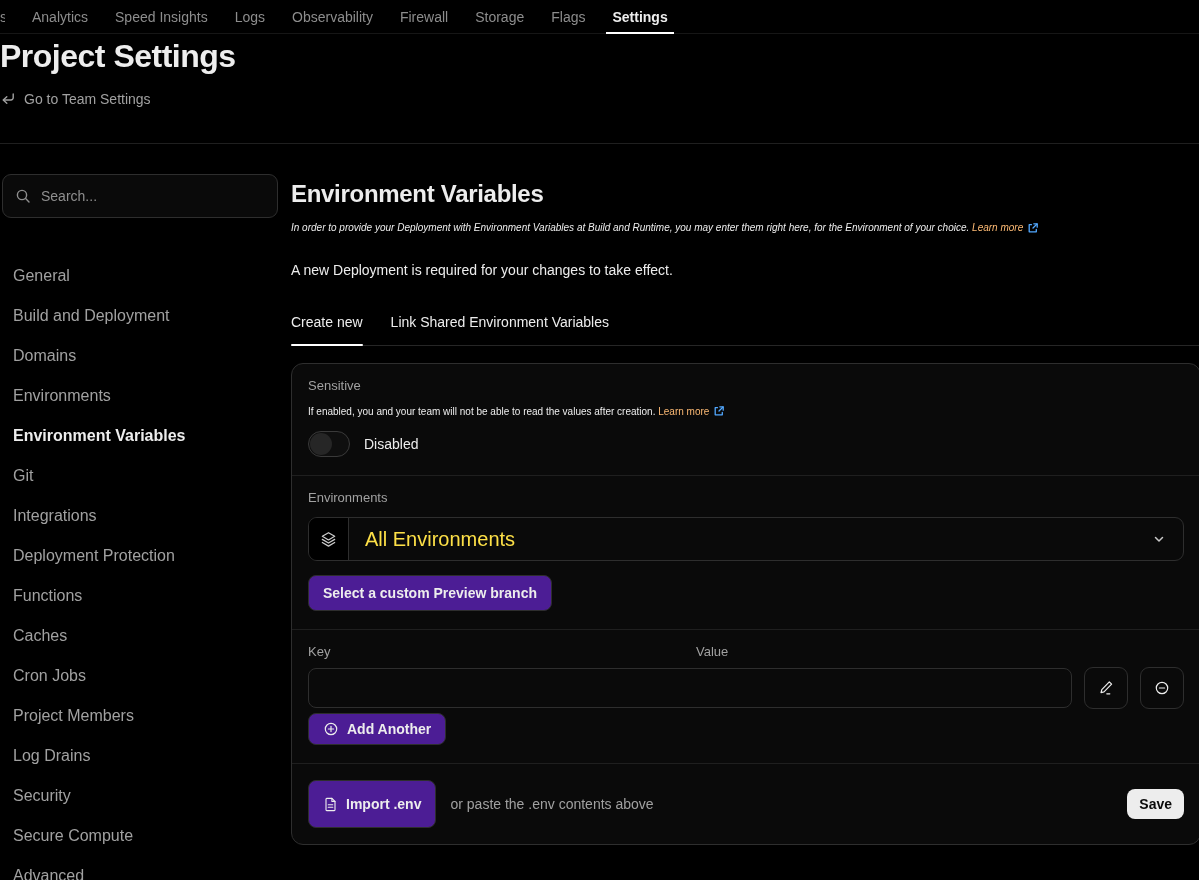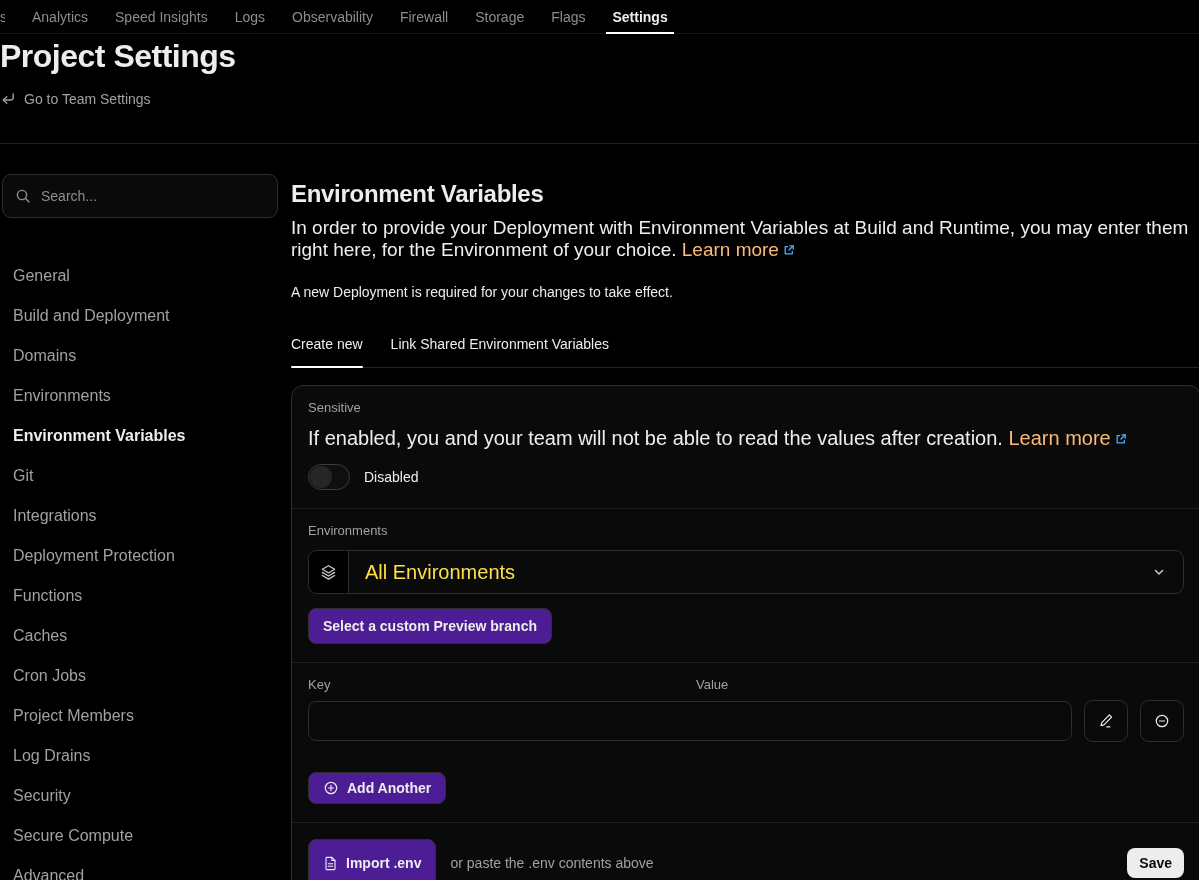--- a/index.html
+++ b/index.html
@@ -25,56 +25,56 @@
   .sidebar { width:242px; flex:none; margin-left:2px; padding-top:30px; }
   .search-box { width:276px; height:44px; border:1px solid #2e2e2e; border-radius:9px; background:#0a0a0a; display:flex; align-items:center; padding:0 12px; gap:10px; }
   .search-box input { background:transparent; border:none; outline:none; color:#ededed; font-size:14px; width:100%; font-family:"Liberation Sans",sans-serif; }
   .search-box input::placeholder { color:#8f8f8f; }
   .side-list { margin-top:38px; }
   .side-item { height:40px; display:flex; align-items:center; padding-left:11px; font-size:16px; color:#a1a1a1; cursor:pointer; border-radius:6px; }
   .side-item.active { color:#ededed; font-weight:700; }
 
   .main { flex:1; margin-left:47px; padding-top:36px; }
   .main-title { font-size:24px; font-weight:700; letter-spacing:-0.3px; }
-  .desc { margin-top:9px; font-size:19px; line-height:22px; color:#ededed; max-width:900px; }
+  .desc { margin-top:9px; font-size:10px; line-height:22px; color:#ededed; max-width:900px;font-style:italic; }
   .link { color:#fdba74; text-decoration:none; cursor:pointer; display:inline-flex; align-items:center; gap:4px; }
   .note { margin-top:23px; font-size:14px; color:#ededed; }
 
   
   .tabs { margin-top:36px; display:flex; gap:28px; border-bottom:1px solid #262626; margin-right:-2px; }
   .tab { position:relative; padding-bottom:15px; font-size:14px; color:#ededed; cursor:pointer; }
   .tab.active::after { content:""; position:absolute; left:0; right:0; bottom:-1px; height:2px; background:#fff; border-radius:2px; }
 
   
   .card { margin-top:17px; margin-right:-2px; border:1px solid #2e2e2e; border-radius:12px; background:#0a0a0a; }
   .card-section { padding:14px 16px 18px 16px; }
   .card-section + .card-section { border-top:1px solid #1f1f1f; }
   .field-label { font-size:13px; color:#a1a1a1; }
-  .sens-desc { margin-top:12px; font-size:20px; font-weight:500; color:#ededed; }
+  .sens-desc { margin-top:12px; font-size:10px; font-weight:500; color:#ededed; }
   .toggle-row { margin-top:14px; display:flex; align-items:center; gap:14px; }
   .toggle { width:42px; height:26px; border-radius:13px; background:#0f0f0f; border:1px solid #3a3a3a; position:relative; cursor:pointer; flex:none; }
   .toggle .knob { position:absolute; left:1px; top:1px; width:22px; height:22px; border-radius:50%; background:#262626; }
   .toggle-label { font-size:14px; font-weight:500; color:#ededed; }
 
   .select { margin-top:12px; height:44px; border:1px solid #2e2e2e; border-radius:9px; background:#0a0a0a; display:flex; align-items:center; cursor:pointer; overflow:hidden; }
   .select-iconseg { width:40px; align-self:stretch; background:#000; border-right:1px solid #2e2e2e; display:flex; align-items:center; justify-content:center; flex:none; }
   .select-value { flex:1; padding:0 16px; font-size:20px; font-weight:400; color:#fde047; }
   .select-chevron { padding-right:16px; display:flex; align-items:center; color:#a1a1a1; }
 
   .btn { display:inline-flex; align-items:center; gap:8px; height:36px; padding:0 14px; border:1px solid #2e2e2e; border-radius:8px; background:#4c1d95; color:#ededed; font-size:14px; font-weight:600; cursor:pointer; font-family:"Liberation Sans",sans-serif; }
   .branch-btn { margin-top:14px; }
 
   .kv-labels { display:flex; gap:12px; }
   .kv-labels .col { flex:1; }
   .kv-labels .btn-ph { width:44px; flex:none; }
   .kv-row { margin-top:8px; display:flex; gap:12px; align-items:center; }
   .kv-input { flex:1; height:40px; border:1px solid #2e2e2e; border-radius:8px; background:#0a0a0a; color:#ededed; padding:0 12px; font-size:14px; outline:none; font-family:"Liberation Sans",sans-serif; }
   .kv-input.mono::placeholder { font-family:"DejaVu Sans Mono", monospace; font-size:13px; color:#6f6f6f; letter-spacing:0; }
   .icon-btn { width:44px; height:42px; flex:none; border:1px solid #2e2e2e; border-radius:9px; background:#0a0a0a; display:flex; align-items:center; justify-content:center; color:#ededed; cursor:pointer; }
-  .add-btn { margin-top:30px; height:32px;align-items:center; }
+  .add-btn { margin-top:4px; height:32px;align-items:center; }
 
   .card-footer { border-top:1px solid #1f1f1f; padding:16px; display:flex; align-items:center; gap:14px; }
   .import-btn { height:48px; }
   .footer-hint { font-size:14px; color:#a1a1a1; flex:1; }
   .save-btn { height:30px; padding:0 12px; border:none; border-radius:8px; background:#ededed; color:#0a0a0a; font-size:14px; font-weight:600; cursor:pointer; font-family:"Liberation Sans",sans-serif; }
 
   svg { display:block; }
 </style>
 </head>
 <body>

